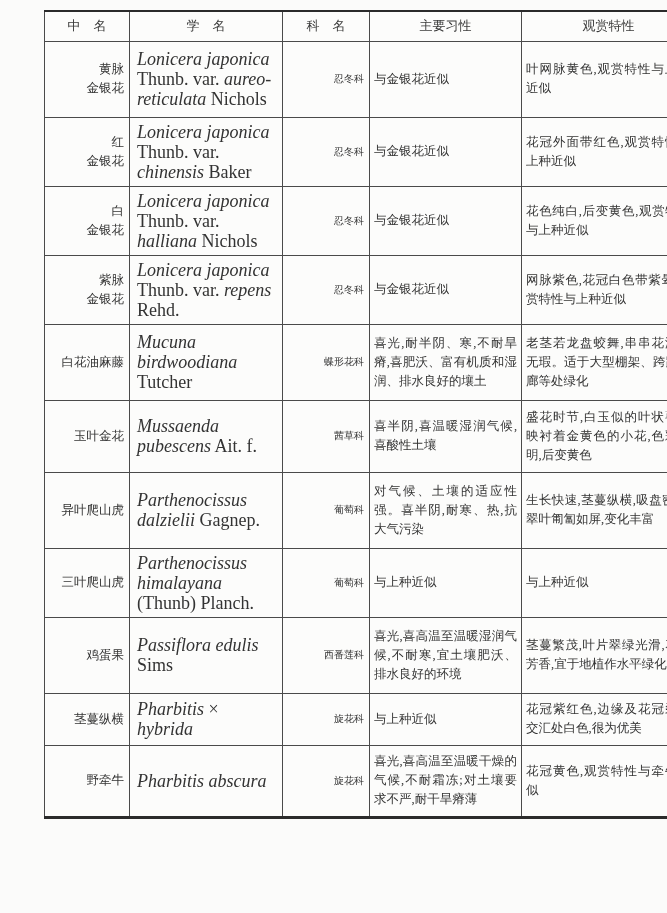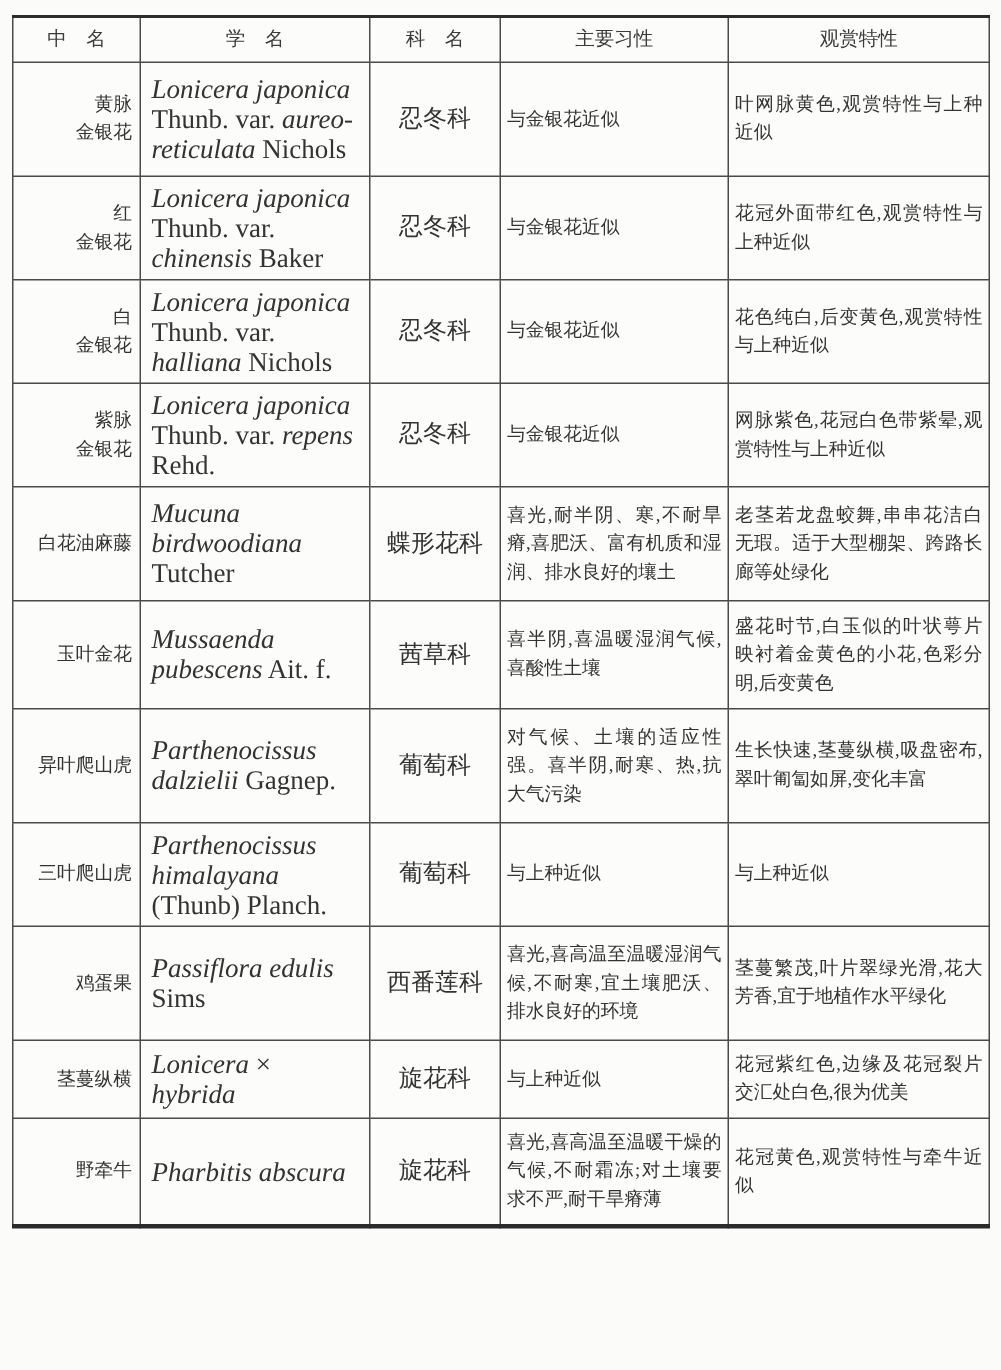--- a/index.html
+++ b/index.html
@@ -10,20 +10,21 @@
     height: 913px;
     overflow: hidden;
   }
   .page {
     box-sizing: border-box;
     width: 566px;
     height: 913px;
     padding: 10px 8px 0 8px;
     font-family: "Liberation Serif", "DejaVu Serif", serif;
     color: #333;
+    margin-left: 36px;
   }
   table.plant-table {
     border-collapse: collapse;
     table-layout: fixed;
     width: 651px;
     background: #fcfcfb;
     border-top: 2px solid #2b2b2b;
     border-bottom: 3px solid #2b2b2b;
     border-left: 1px solid #4a4a4a;
     border-right: 1px solid #4a4a4a;
@@ -52,22 +53,22 @@
     line-height: 19px;
   }
   td.c-sci {
     font-size: 18px;
     line-height: 20px;
     padding-left: 7px;
     padding-right: 6px;
   }
   td.c-sci i { font-style: italic; }
   td.c-fam {
-    text-align: center;
-    font-size: 16px;
+    text-align: right;
+    font-size: 10px;
   }
   td.c-habit, td.c-orn {
     font-size: 12.5px;
     line-height: 19px;
     text-align: justify;
     padding-left: 4px;
     padding-right: 4px;
   }
 </style>
 </head>
@@ -154,21 +155,21 @@
       </tr>
       <tr class="rh4">
         <td class="c-name">鸡蛋果</td>
         <td class="c-sci"><i>Passiflora edulis</i><span> Sims</span></td>
         <td class="c-fam">西番莲科</td>
         <td class="c-habit">喜光,喜高温至温暖湿润气候,不耐寒,宜土壤肥沃、排水良好的环境</td>
         <td class="c-orn">茎蔓繁茂,叶片翠绿光滑,花大芳香,宜于地植作水平绿化</td>
       </tr>
       <tr class="rh2">
         <td class="c-name">茎蔓纵横</td>
-        <td class="c-sci"><i>Lonicera</i><span> × </span><i>hybrida</i></td>
+        <td class="c-sci"><i>Pharbitis</i><span> × </span><i>hybrida</i></td>
         <td class="c-fam">旋花科</td>
         <td class="c-habit">与上种近似</td>
         <td class="c-orn">花冠紫红色,边缘及花冠裂片交汇处白色,很为优美</td>
       </tr>
       <tr class="rh3">
         <td class="c-name">野牵牛</td>
         <td class="c-sci"><i>Pharbitis abscura</i></td>
         <td class="c-fam">旋花科</td>
         <td class="c-habit">喜光,喜高温至温暖干燥的气候,不耐霜冻;对土壤要求不严,耐干旱瘠薄</td>
         <td class="c-orn">花冠黄色,观赏特性与牵牛近似</td>

